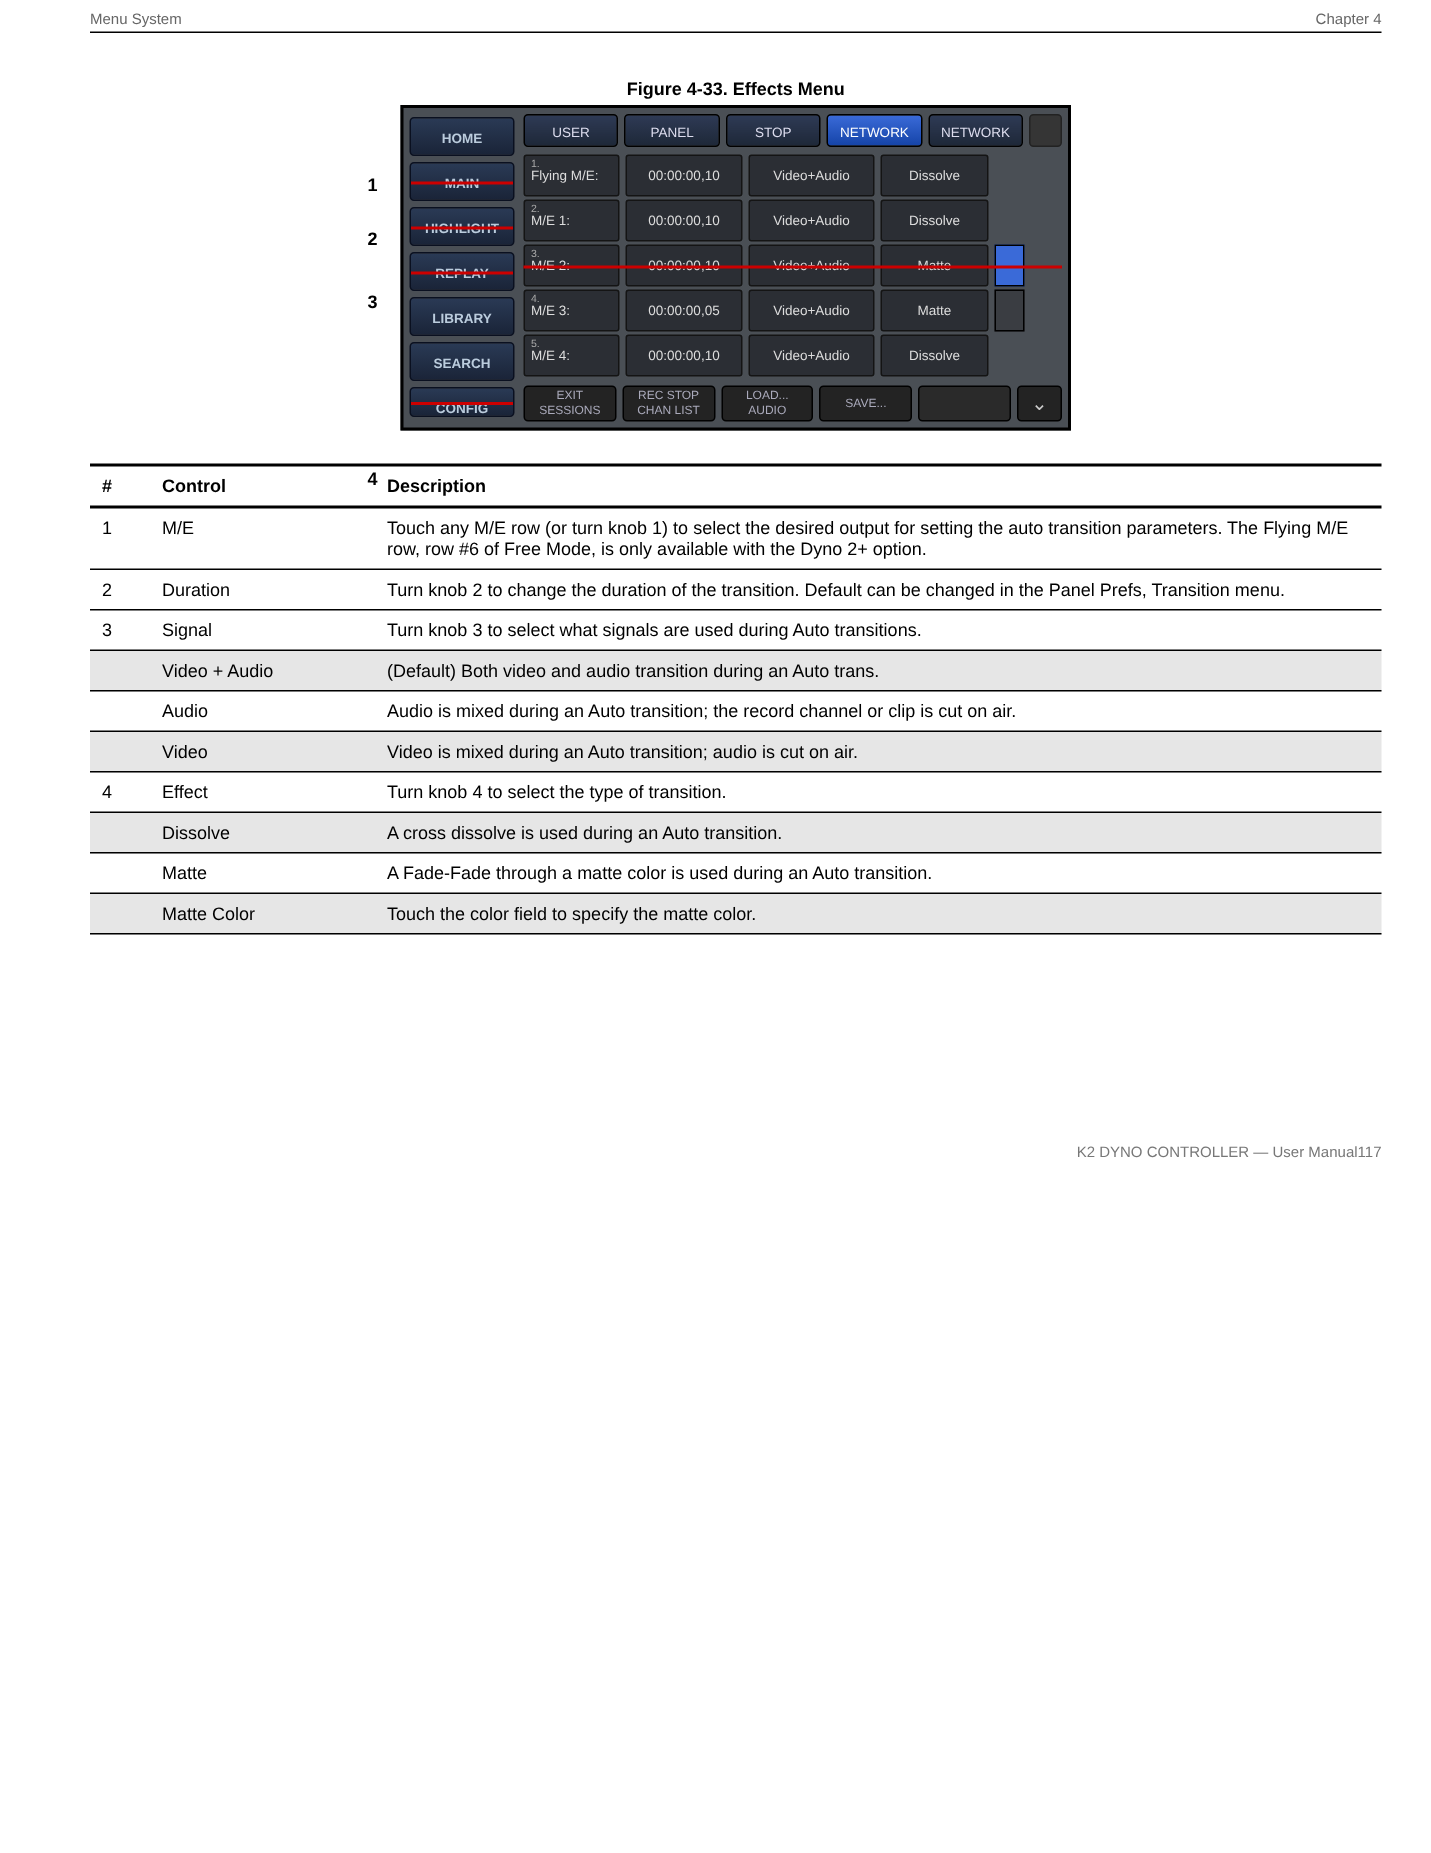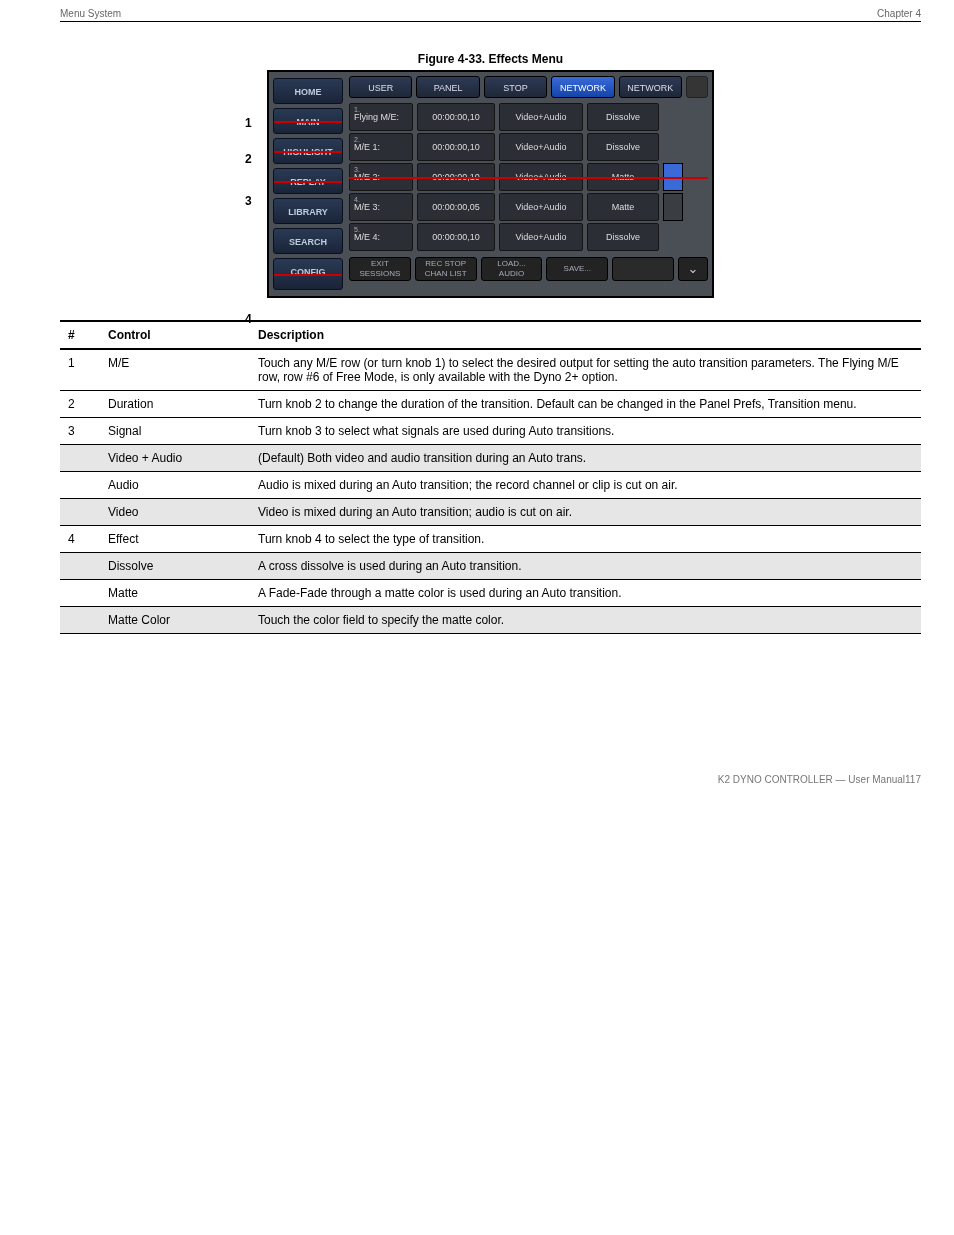--- a/index.html
+++ b/index.html
@@ -6,21 +6,21 @@
   body { margin: 0; padding: 0; background: #fff; font-family: Arial, sans-serif; color: #000; width: 954px; }
   .page { padding: 8px 33px 60px 60px; }
   .header-line { display:flex; justify-content:space-between; font-size:10px; color:#666; margin-bottom:2px;}
   hr.top-rule { border:0; border-top:1px solid #000; margin:0 0 30px 0; }
   .fig-area { text-align:center; }
   .fig-title { font-size:12px; font-weight:bold; margin-bottom:4px; }
   .screenshot { display:inline-block; width:447px; background:#4a4f55; border:2px solid #000; padding:4px; position:relative; }
   .ss-row { display:flex; align-items:stretch; }
   .nav-col { width:70px; display:flex; flex-direction:column; }
   .nav-btn { position:relative; margin:2px 0; height:26px; line-height:26px; font-size:9px; font-weight:bold; text-align:center; border-radius:3px; color:#bcd; background:linear-gradient(#2a3a55,#1a2438); border:1px solid #0a1020; }
-  .nav-btn.cfg { height:32px; }
+  .nav-btn.cfg { height:20px; }
   .nav-strike { position:absolute; top:50%; left:0; right:0; border-top:2px solid #c00; }
   .right-col { flex:1; margin-left:6px; display:flex; flex-direction:column; }
   .tab-row { display:flex; gap:4px; margin-bottom:3px; }
   .tab { flex:1; height:22px; font-size:9px; line-height:22px; text-align:center; color:#dde; border-radius:3px; background:linear-gradient(#2e3a55,#1e2838); border:1px solid #000; }
   .tab.active { background:linear-gradient(#3a6ad8,#1544a8); color:#fff; }
   .tab.spacer { background:#353535; border-color:#222; }
   .list-row { display:flex; align-items:stretch; gap:4px; margin:2px 0; position:relative;}
   .cell { height:28px; font-size:9px; color:#ddd; background:#2b2e34; border:1px solid #141414; border-radius:2px; display:flex; align-items:center; justify-content:center; }
   .cell.lbl { justify-content:flex-start; padding:2px 4px; flex-direction:column; align-items:flex-start; }
   .cell .sup { font-size:7px; color:#aaa; line-height:7px;}

